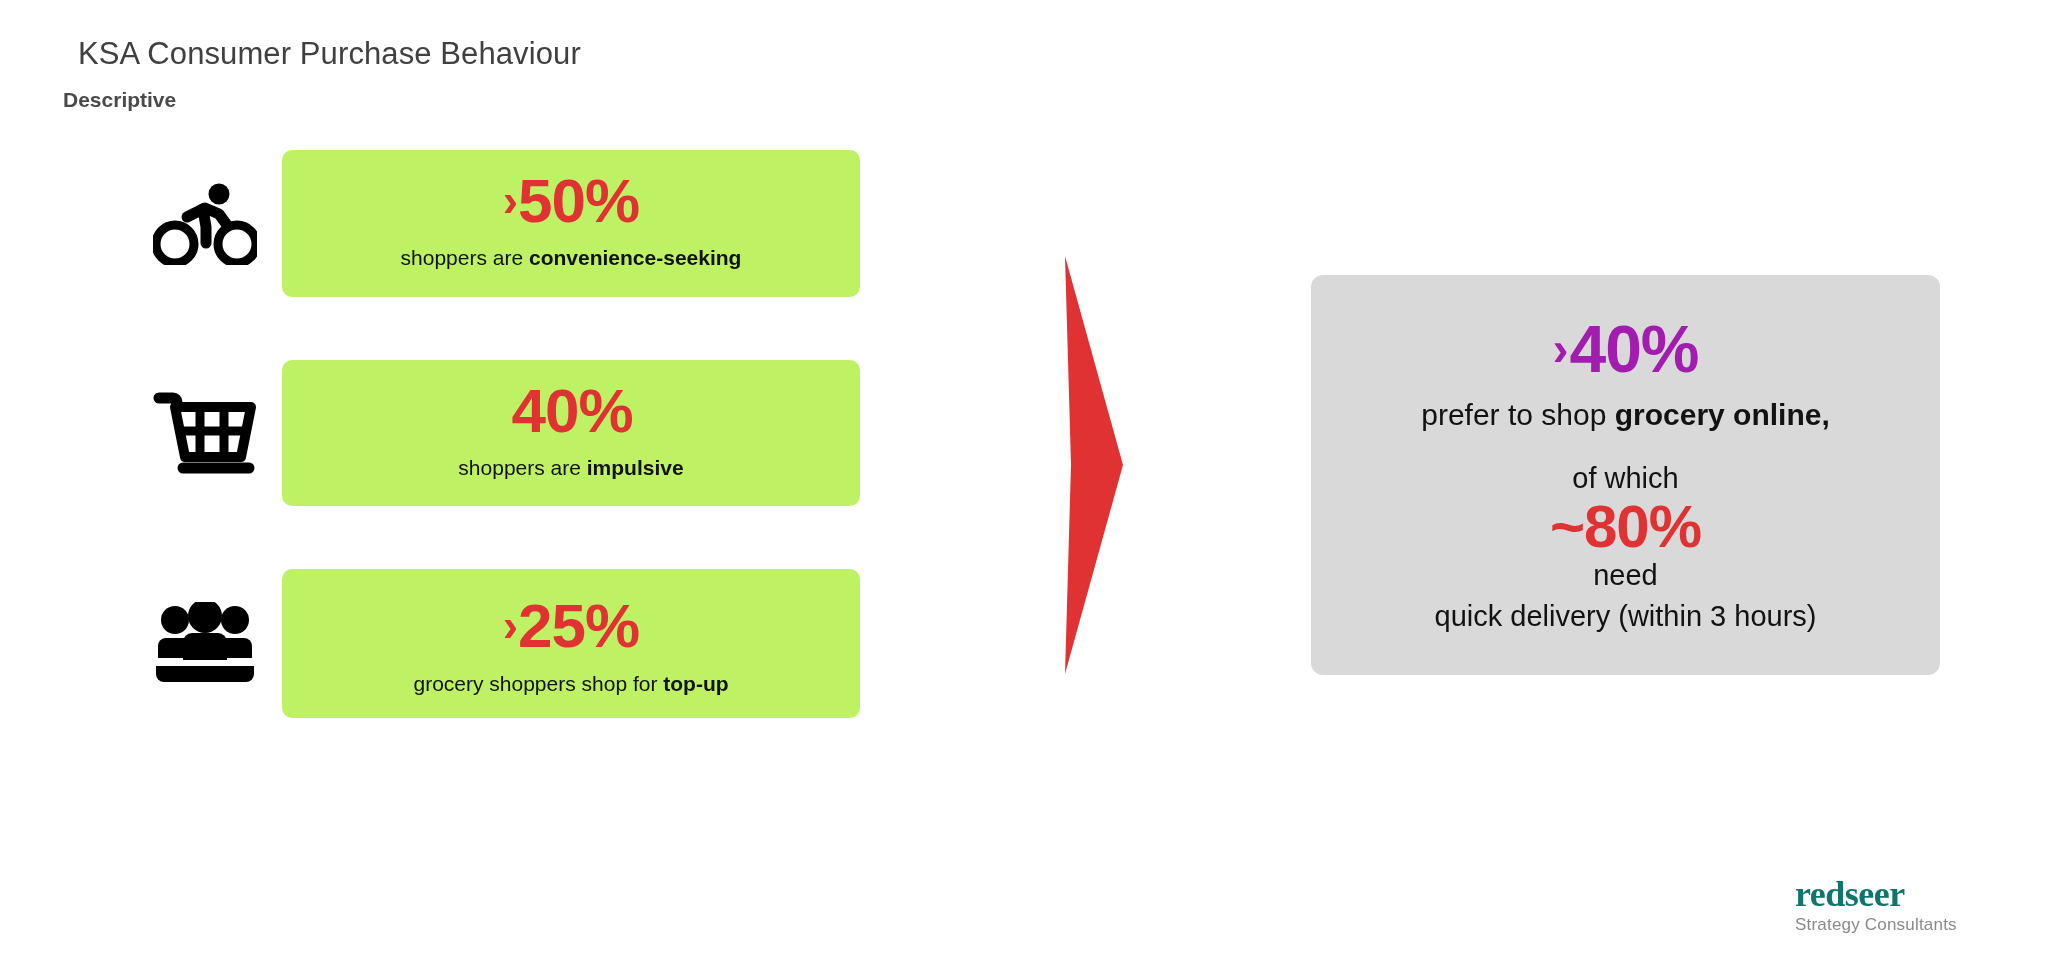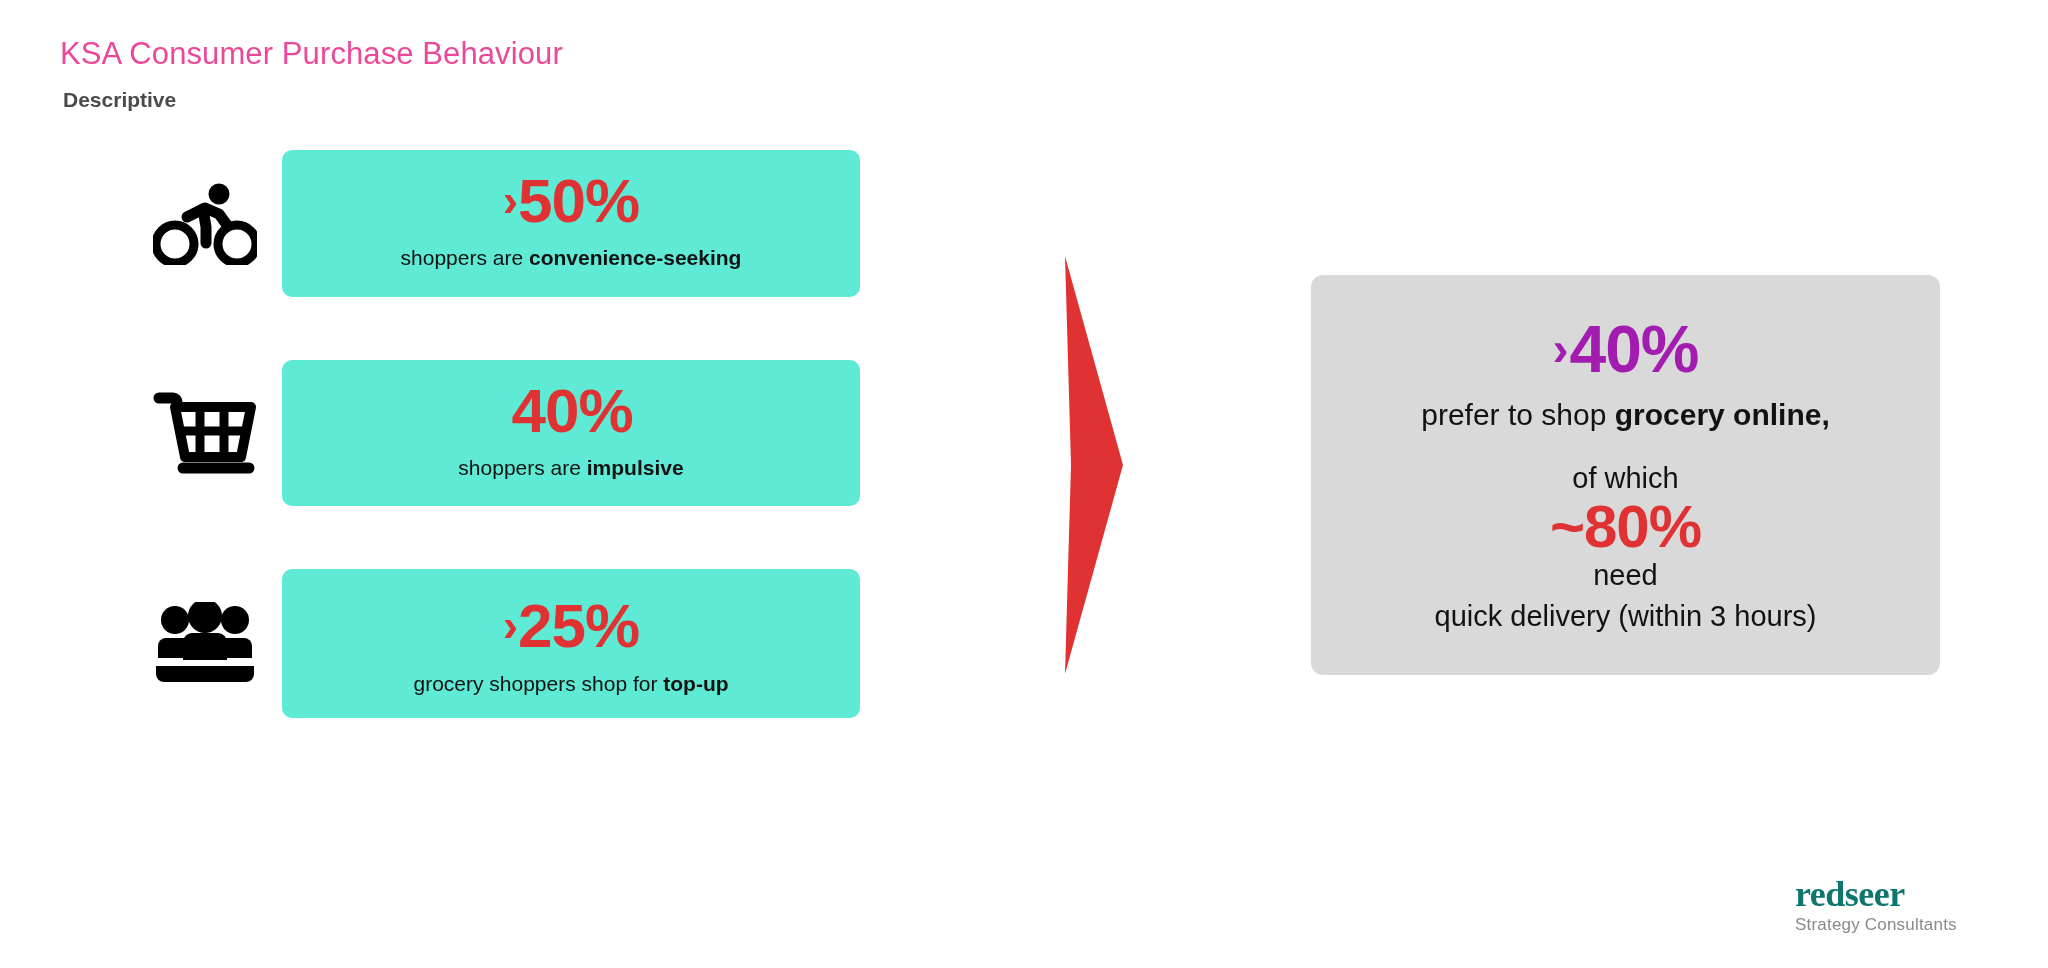--- a/index.html
+++ b/index.html
@@ -11,25 +11,25 @@
     width: 2048px;
     height: 968px;
     position: relative;
     font-family: "Liberation Sans", sans-serif;
     overflow: hidden;
   }
 
   
   .slide-title {
     position: absolute;
-    left: 60px;
+    left: 78px;
     top: 36px;
     font-size: 31px;
     font-weight: 400;
-    color: #ec4899;
+    color: #404040;
     letter-spacing: 0.1px;
     white-space: nowrap;
   }
   .slide-subtitle {
     position: absolute;
     left: 63px;
     top: 88px;
     font-size: 21px;
     font-weight: 700;
     color: #4a4a4a;
@@ -54,21 +54,21 @@
     min-width: 110px;
     height: 110px;
     display: flex;
     align-items: center;
     justify-content: center;
     margin-right: 22px;
   }
   .stat-icon svg { display: block; }
 
   .stat-card {
-    background: #5eead4;
+    background: #bef264;
     border-radius: 10px;
     width: 578px;
     box-sizing: border-box;
     padding: 16px 18px 26px 18px;
     text-align: center;
   }
   .stat-card.tall { padding-top: 22px; padding-bottom: 22px; }
 
   .stat-value {
     color: #e03232;

